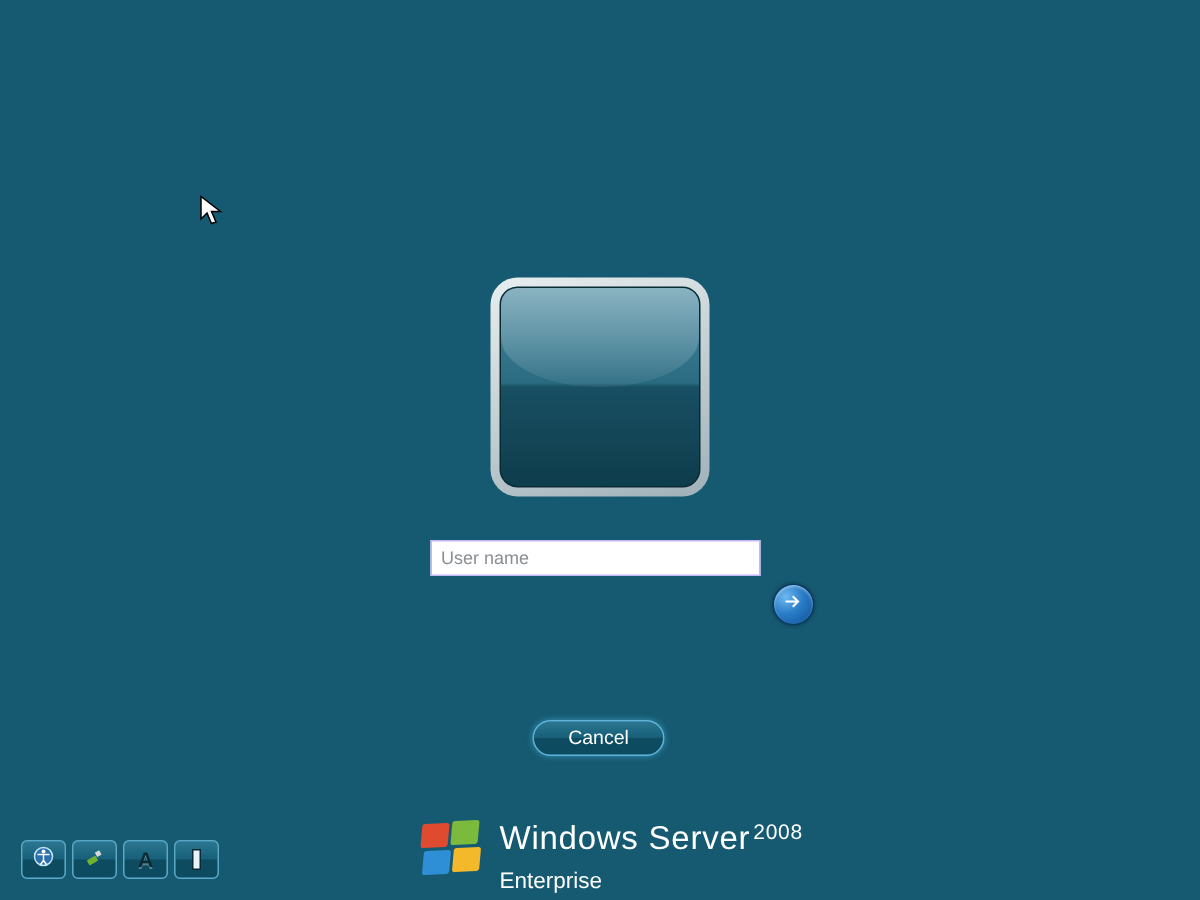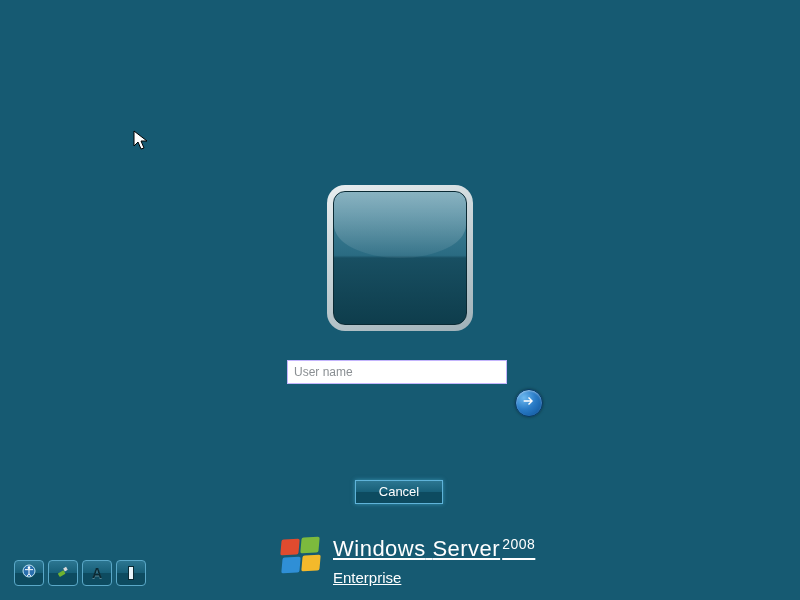--- a/index.html
+++ b/index.html
@@ -64,21 +64,21 @@
     cursor: pointer;
     display:flex; align-items:center; justify-content:center;
   }
   .go-button svg { width: 16px; height: 16px; }
 
   
   .cancel-button {
     position: absolute;
     left: 355px; top: 480px;
     width: 88px; height: 24px;
-    border-radius: 0;
+    border-radius: 12px;
     border: 1px solid #5fb3d9;
     background: linear-gradient(to bottom, #2c7691 0%, #186079 48%, #0d4b60 52%, #0d4b60 100%);
     color: #fff;
     font-size: 13px;
     text-align: center;
     line-height: 22px;
     cursor: pointer;
     box-shadow: 0 0 4px rgba(90,200,240,0.5);
   }
 
@@ -97,24 +97,23 @@
     cursor:pointer;
     color:#bfe4f2;
   }
   .tool-btn svg { width:16px; height:16px; }
   .tool-btn .letter { font-weight:bold; font-size:14px; color:#0a2a34; text-shadow:0 1px 0 rgba(255,255,255,0.3);}
   .tool-btn .bar { width:6px; height:14px; background:#e8f4fa; border:1px solid #0a2a34;}
 
   
   .branding {
     position: absolute;
-    left: 281px; bottom: 14px;
+    left: 281px; bottom: 4px;
     display:flex; align-items:flex-start; gap:10px;
     color:#fff;
-    text-decoration:underline;
   }
   .win-flag { width:42px; height:40px; position:relative; }
   .flag-q { position:absolute; width:18px; height:16px; border-radius:2px; transform:skewX(-8deg) rotate(-3deg);}
   .fq1{background:#e04b2f; left:0; top:2px;}
   .fq2{background:#7cba3d; left:20px; top:0;}
   .fq3{background:#2f8fd6; left:1px; top:20px;}
   .fq4{background:#f3b92b; left:21px; top:18px;}
   .brand-text { line-height:1.1; }
   .brand-line1 { font-size:22px; font-weight:300; letter-spacing:0.5px;}
   .brand-line1 .svr { font-weight:400; }

